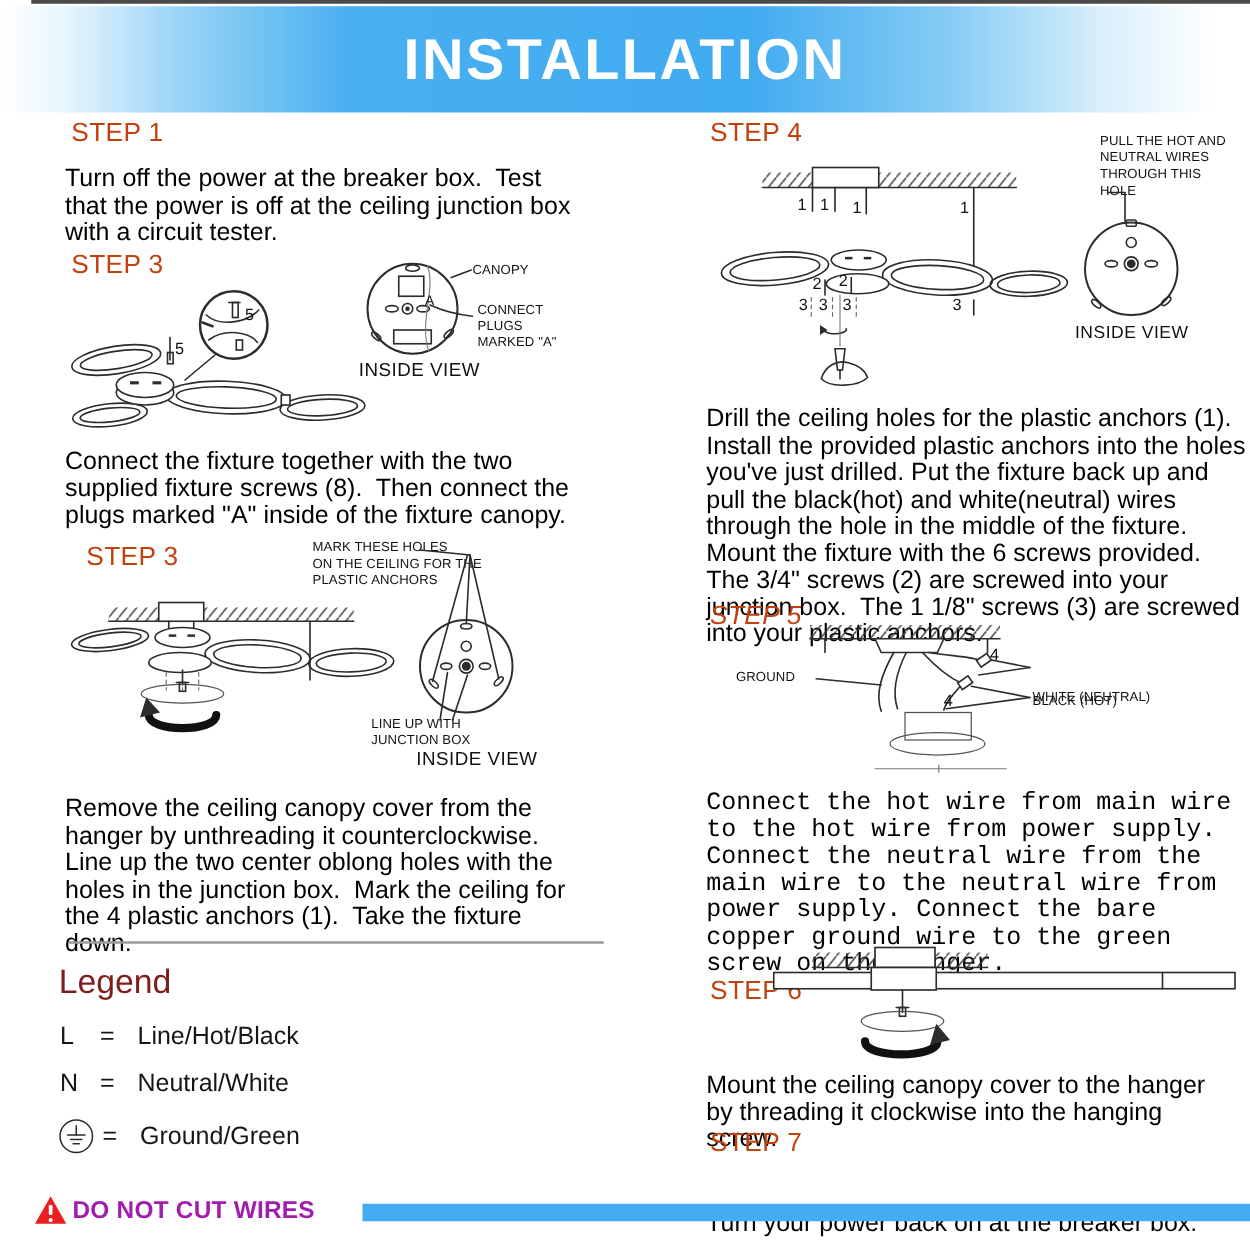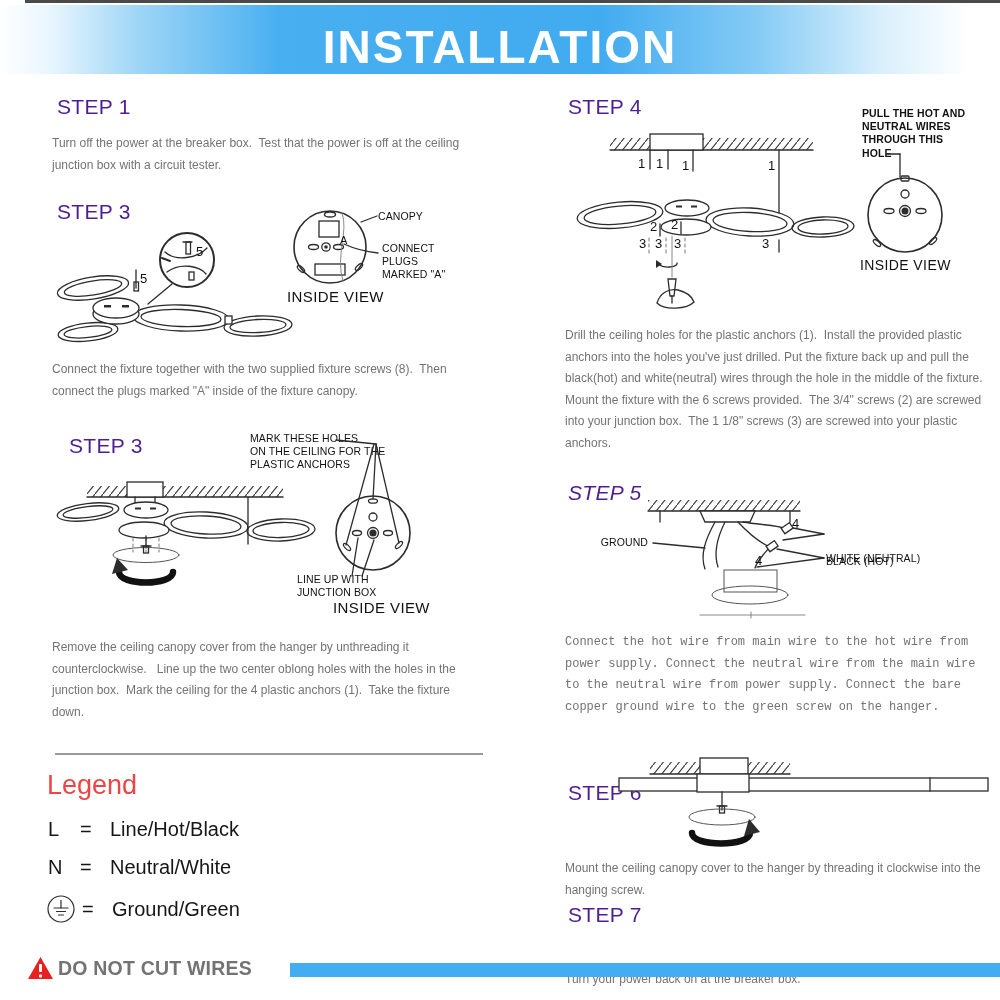--- a/index.html
+++ b/index.html
@@ -3,38 +3,38 @@
 <meta charset="utf-8">
 <style>
   html,body { margin:0; padding:0; }
   body {
     width:1000px; height:1000px; position:relative; overflow:hidden;
     background:#ffffff; color:#161616;
     font-family:"Liberation Sans","DejaVu Sans",sans-serif;
   }
   .topline { position:absolute; left:25px; top:0; width:975px; height:3px; background:#4a4a4a; }
   .banner {
-    position:absolute; left:0; top:5px; width:1000px; height:69px;
+    position:absolute; left:0; top:5px; width:1000px; height:85px;
     background:linear-gradient(90deg,#ffffff 0%,#e8f6fe 5%,#9dd5f6 14%,#48aff0 28%,#41abf0 60%,#86ccf5 76%,#d8effc 88%,#ffffff 97%);
   }
   .banner-title {
     width:100%; text-align:center; line-height:85px; font-size:46px; font-weight:bold;
     letter-spacing:2px; color:#ffffff;
   }
-  .sh { position:absolute; font-size:21px; color:#4c1d95; letter-spacing:0.3px; }
-  .sp { position:absolute; font-size:12px; line-height:21.5px; white-space:pre-wrap; color:#737373; }
+  .sh { position:absolute; font-size:21px; color:#c2410c; letter-spacing:0.3px; }
+  .sp { position:absolute; font-size:20px; line-height:21.5px; white-space:pre-wrap; color:#000000; }
   .dlabel { position:absolute; font-size:10.5px; line-height:13.2px; white-space:pre-line; color:#111; letter-spacing:0.1px; }
   .cap { position:absolute; font-size:15px; color:#111; letter-spacing:0.4px; }
   .cap-sm { font-size:14px; }
   .hr-left { position:absolute; left:55px; top:753px; width:428px; height:2px; background:#9a9a9a; }
-  .legend-h { position:absolute; font-size:27px; color:#ef4444; }
+  .legend-h { position:absolute; font-size:27px; color:#7f1d1d; }
   .lrow { position:absolute; font-size:20px; color:#161616; display:flex; align-items:center; }
   .lrow .sym { display:inline-block; width:32px; }
   .lrow .eq  { display:inline-block; width:30px; }
-  .warn { position:absolute; font-size:19.5px; font-weight:bold; color:#737373; letter-spacing:0.2px; }
+  .warn { position:absolute; font-size:19.5px; font-weight:bold; color:#a21caf; letter-spacing:0.2px; }
   .bluebar { position:absolute; left:290px; top:963px; width:710px; height:14px; background:#44acf0; }
   .diag { position:absolute; }
   .diag ellipse,.diag circle,.diag rect,.diag line,.diag path,.diag polyline {
     fill:none; stroke:#2c2c2c; stroke-width:1.3; stroke-linecap:round;
   }
   .diag .f { fill:#2c2c2c; stroke:none; }
   .diag .rf { fill:#e8201f; stroke:none; }
   .diag .whf { fill:#ffffff; stroke:none; }
   .diag .wf { fill:#ffffff; }
   .diag .thin { stroke:#7a7a7a; stroke-width:0.9; }
@@ -210,21 +210,21 @@
       <line x1="8" y1="14" x2="22" y2="14" style="stroke-width:1.2"></line>
       <line x1="10.5" y1="17.5" x2="19.5" y2="17.5" style="stroke-width:1.2"></line>
       <line x1="12.5" y1="21" x2="17.5" y2="21" style="stroke-width:1.2"></line>
     </svg>
   </span>
   <span class="eq">=</span>
   <span>Ground/Green</span>
 </div>
 
 <div class="sh" style="left:568px; top:95px;">STEP 4</div>
-<div class="dlabel" style="left:862px; top:107px; width:110px;font-weight:bold;">PULL THE HOT AND
+<div class="dlabel" style="left:880px; top:107px; width:110px;">PULL THE HOT AND
 NEUTRAL WIRES
 THROUGH THIS
 HOLE</div>
 
 <svg class="diag" style="left:565px; top:112px;" width="300" height="210" viewBox="0 0 300 210">
   <g>
     <rect class="hatchrect" x="45" y="26" width="203" height="12"></rect>
     <line x1="45" y1="38" x2="248" y2="38"></line>
     <rect class="wf" x="85" y="22" width="53" height="16"></rect>
   </g>
@@ -323,21 +323,21 @@
   <line x1="259" y1="63" x2="192" y2="72"></line>
   <g>
     <rect class="ghost wf" x="159" y="75" width="53" height="22"></rect>
     <ellipse class="ghost" cx="185" cy="100" rx="38" ry="9"></ellipse>
   </g>
   <line class="thin" x1="135" y1="120" x2="240" y2="120"></line>
   <line class="thin" x1="186" y1="117" x2="186" y2="123"></line>
   <text x="227" y="33">4</text>
   <text x="190" y="70">4</text>
 </svg>
-<div class="dlabel" style="left:580px; top:536px; width:68px; text-align:right;">GROUND</div>
+<div class="dlabel" style="left:568px; top:536px; width:68px; text-align:right;">GROUND</div>
 <div class="dlabel" style="left:826px; top:527px;margin-top:28px;">BLACK (HOT)</div>
 <div class="dlabel" style="left:826px; top:552px;">WHITE (NEUTRAL)</div>
 
 <div class="sp" style="left:565px; top:632px; width:432px;font-family:Liberation Mono, monospace;">Connect the hot wire from main wire to the hot wire from power supply. Connect the neutral wire from the main wire to the neutral wire from power supply. Connect the bare copper ground wire to the green screw on the hanger.</div>
 
 <div class="sh" style="left:568px; top:733px;margin-top:48px;">STEP 6</div>
 
 <svg class="diag" style="left:565px; top:755px;" width="425" height="100" viewBox="0 0 425 100">
   <g>
     <rect class="hatchrect" x="85" y="7" width="140" height="12"></rect>

